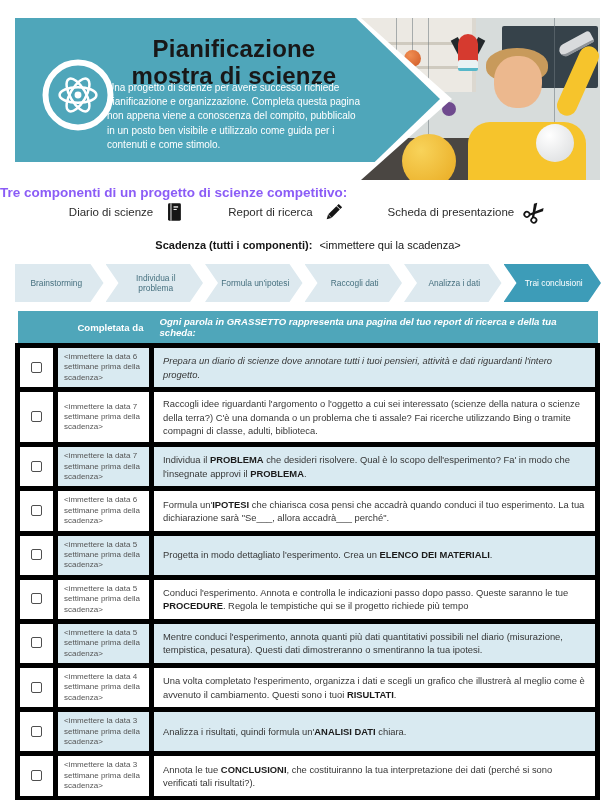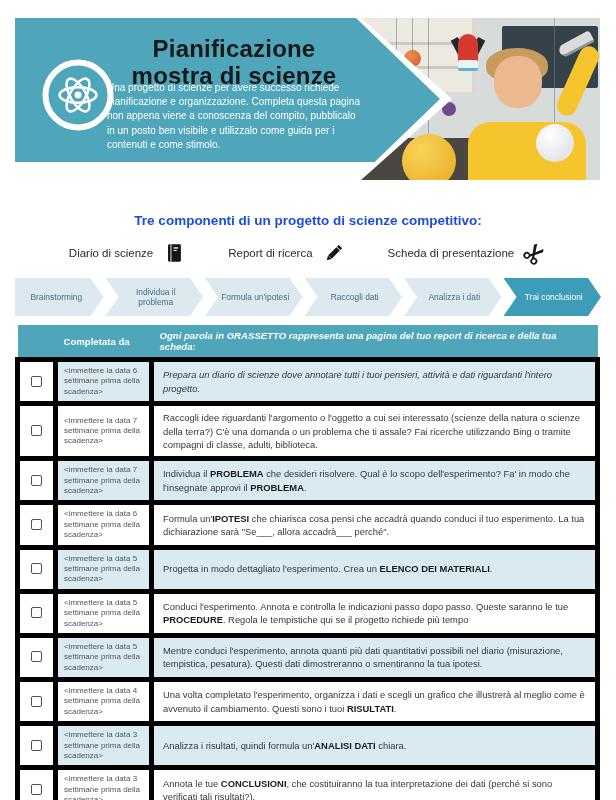--- a/index.html
+++ b/index.html
@@ -35,43 +35,43 @@
   .banner-arrow-border { position:absolute; left:0; top:0; width:437px; height:162px; background:#fff;
     clip-path:polygon(0 0, 346px 0, 437px 81px, 346px 162px, 0 162px); }
   .banner-arrow { position:absolute; left:0; top:0; width:425px; height:144px; background:var(--accent,#4fa6ba);
     clip-path:polygon(0 0, 341px 0, 425px 81px, 341px 162px, 0 162px); }
   .atom { position:absolute; left:24px; top:38px; width:78px; height:78px; }
   .banner-title { position:absolute; left:88px; top:18px; width:262px; text-align:center;
     font-weight:bold; font-size:24px; line-height:1.12; color:#181818; letter-spacing:.2px; }
   .banner-desc { position:absolute; left:92px; top:63px; width:258px; color:#fff; font-size:10px; line-height:1.42; }
 
   
-  .heading { margin-top:33px; text-align:center; font-weight:bold; font-size:13.5px; color:#1d4ed8; }
-  .components { margin-top:13px; display:flex; justify-content:center; align-items:center; gap:42px; }
+  .heading { margin-top:5px; text-align:left; font-weight:bold; font-size:13.5px; color:#8b5cf6; }
+  .components { display:flex; justify-content:center; align-items:center; gap:42px; }
   .comp { display:flex; align-items:center; gap:9px; font-size:11.5px; color:#2c2c2c; }
   .comp-icon { width:24px; height:24px; display:inline-flex; align-items:center; justify-content:center; }
   .deadline { margin-top:15px; text-align:center; font-size:11px; color:#161616; }
   .deadline .dl-label { font-weight:bold; }
   .deadline .dl-value { margin-left:4px; }
 
   
   .chevrons { margin:13px 15px 0 15px; display:flex; gap:2px; height:38px; }
   .chev { flex:1; background:var(--chev-light,#dde9ef); color:#46707f; font-size:8.4px; line-height:1.2;
     display:flex; align-items:center; justify-content:center; text-align:center;
     padding:2px 12px 2px 15px;
     clip-path:polygon(0 0, calc(100% - 13px) 0, 100% 50%, calc(100% - 13px) 100%, 0 100%, 13px 50%); }
   .chev.first { clip-path:polygon(0 0, calc(100% - 13px) 0, 100% 50%, calc(100% - 13px) 100%, 0 100%); padding-left:6px; }
   .chev.active { background:var(--accent-dark,#3d9cb8); color:#fff; }
 
   
   .checklist { margin:9px 15px 0 15px; width:585px; border-collapse:collapse; table-layout:fixed; }
   .checklist th { background:var(--accent,#49a2ba); color:#fff; font-size:9.6px; text-align:left;
     padding:5px 8px; font-weight:bold; }
   th.col-check { width:38px; }
-  th.col-date { width:96px; }
+  th.col-date { width:96px;text-align:right; }
   th.col-desc { font-style:italic; }
   .checklist td { border:5px solid #000000; vertical-align:middle; background:#fff; }
   .cell-check { text-align:center; width:38px; padding:4px 0; }
   .checkbox { display:inline-block; width:11px; height:11px; border:1.6px solid #4f4f4f; border-radius:2px; background:#fff; }
   .cell-date { font-size:8px; color:#555; line-height:1.3; padding:4px 6px; }
   .cell-desc { font-size:9.4px; color:#373737; line-height:1.42; padding:5px 9px; }
   .cell-desc b { color:#1b1b1b; }
   tr.shaded .cell-date, tr.shaded .cell-desc { background:var(--row-shade,#d9eaf1); }
   tr.italic .cell-desc { font-style:italic; }
 </style>
@@ -161,20 +161,24 @@
               <circle cx="7" cy="18.6" r="2.6" fill="none" stroke="#151515" stroke-width="1.8"></circle>
               <circle cx="16" cy="18.6" r="2.6" fill="none" stroke="#151515" stroke-width="1.8"></circle>
               <path d="M8.4 16.6 L15.6 3 L17.4 6 L10.4 17.4 Z" fill="#151515"></path>
               <path d="M14.6 16.6 L7.4 3 L5.6 6 L12.6 17.4 Z" fill="#151515"></path>
             </g>
           </svg>
         </span>
       </div>
     </div>
 
+  <div class="deadline">
+    <span class="dl-label">Scadenza (tutti i componenti):</span>
+    <span class="dl-value">&lt;immettere qui la scadenza&gt;</span>
+  </div>
 
   <div class="chevrons">
 
       <div class="chev first">
         <span>Brainstorming</span>
       </div>
 
       <div class="chev">
         <span>Individua il problema</span>
       </div>

